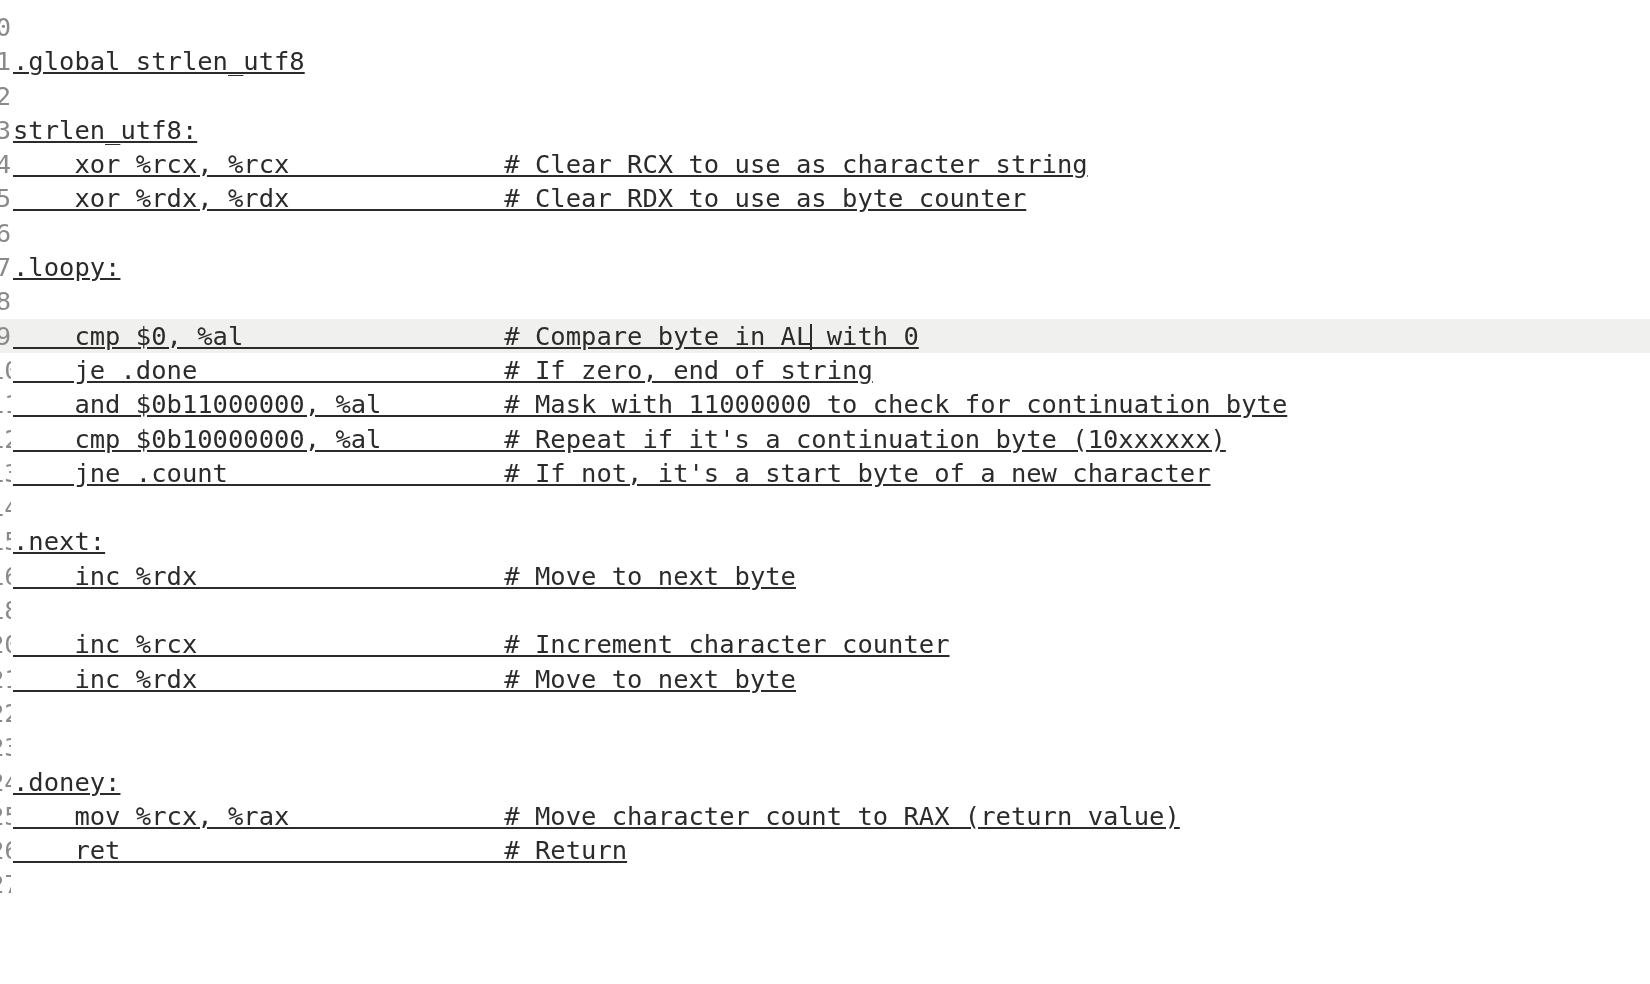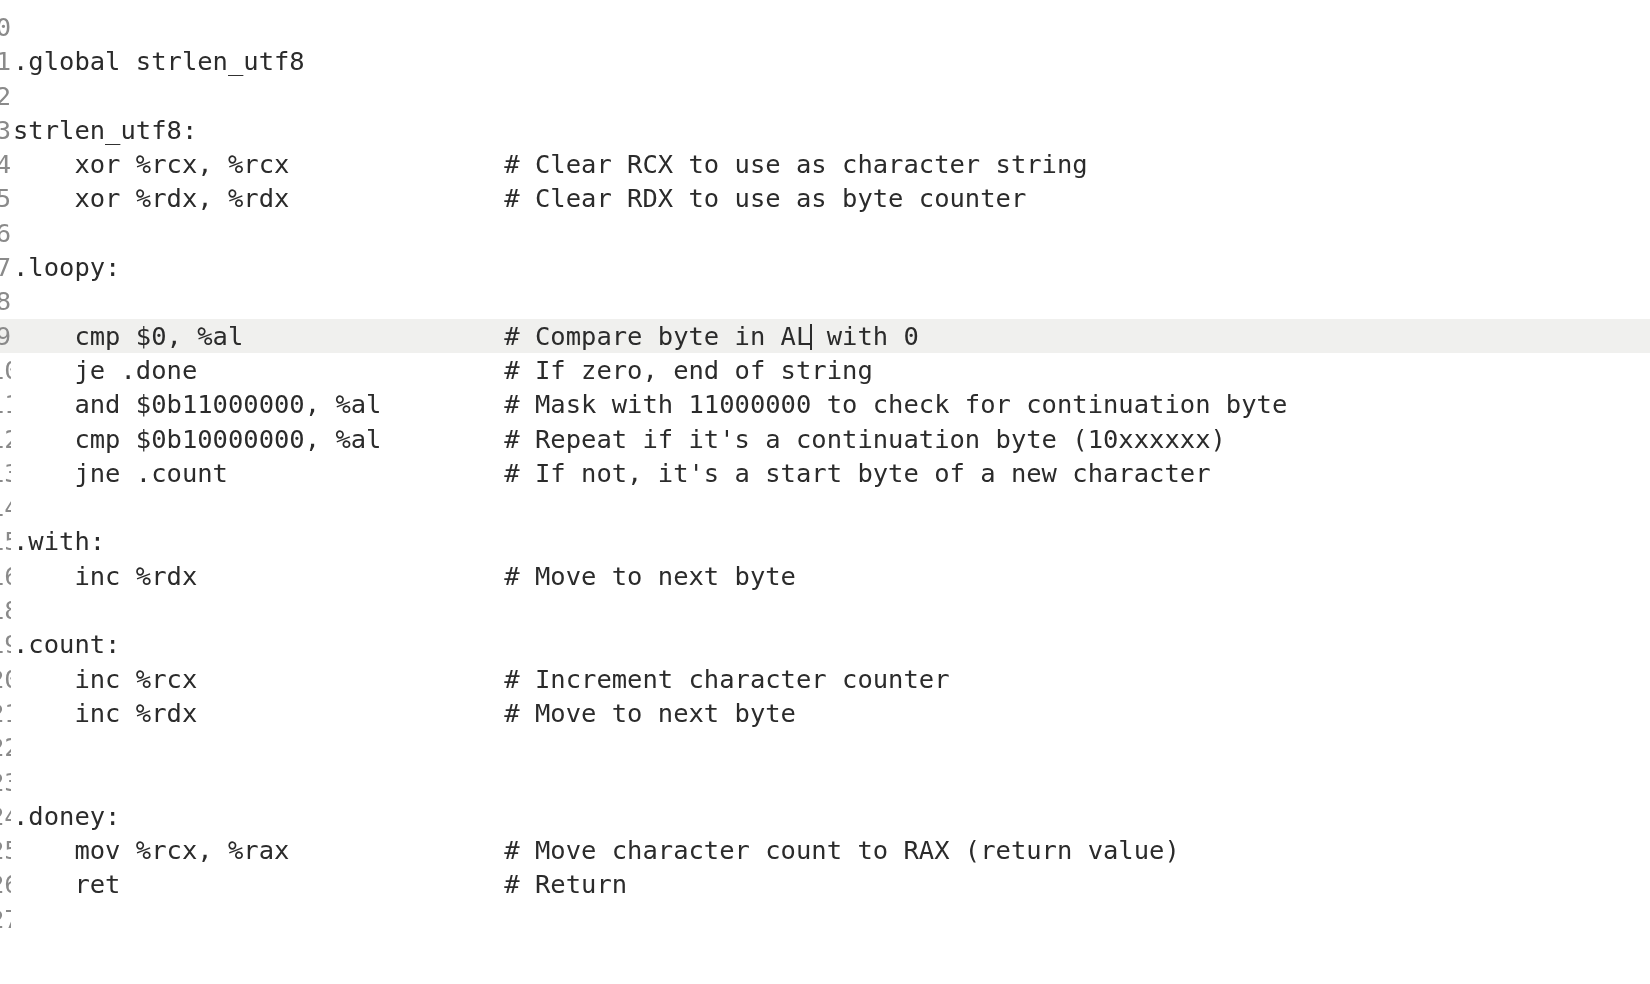--- a/index.html
+++ b/index.html
@@ -52,20 +52,21 @@
     color: #8a8a8a;
     white-space: pre;
     overflow: hidden;
   }
 
   .line-text {
     position: absolute;
     left: 13px;
     top: 0;
     white-space: pre;
+    text-decoration: underline;
   }
 
   
   .caret {
     display: inline-block;
     width: 0;
     border-left: 2px solid #2b2b2b;
     height: 26px;
     vertical-align: -5px;
     margin: 0 -1px;
@@ -83,24 +84,23 @@
     <div class="code-line"><span class="gutter-num">5</span><span class="line-text">    xor %rdx, %rdx              # Clear RDX to use as byte counter</span></div>
     <div class="code-line"><span class="gutter-num">6</span><span class="line-text"></span></div>
     <div class="code-line"><span class="gutter-num">7</span><span class="line-text">.loopy:</span></div>
     <div class="code-line"><span class="gutter-num">8</span></div>
     <div class="code-line is-current"><span class="gutter-num">9</span><span class="line-text"><span>    cmp $0, %al                 # Compare byte in AL</span><span class="caret"></span><span> with 0</span></span></div>
     <div class="code-line"><span class="gutter-num">10</span><span class="line-text">    je .done                    # If zero, end of string</span></div>
     <div class="code-line"><span class="gutter-num">11</span><span class="line-text">    and $0b11000000, %al        # Mask with 11000000 to check for continuation byte</span></div>
     <div class="code-line"><span class="gutter-num">12</span><span class="line-text">    cmp $0b10000000, %al        # Repeat if it's a continuation byte (10xxxxxx)</span></div>
     <div class="code-line"><span class="gutter-num">13</span><span class="line-text">    jne .count                  # If not, it's a start byte of a new character</span></div>
     <div class="code-line"><span class="gutter-num">14</span><span class="line-text"></span></div>
-    <div class="code-line"><span class="gutter-num">15</span><span class="line-text">.with:</span></div>
+    <div class="code-line"><span class="gutter-num">15</span><span class="line-text">.next:</span></div>
     <div class="code-line"><span class="gutter-num">16</span><span class="line-text">    inc %rdx                    # Move to next byte</span></div>
     <div class="code-line"><span class="gutter-num">18</span><span class="line-text"></span></div>
-    <div class="code-line"><span class="gutter-num">19</span><span class="line-text">.count:</span></div>
     <div class="code-line"><span class="gutter-num">20</span><span class="line-text">    inc %rcx                    # Increment character counter</span></div>
     <div class="code-line"><span class="gutter-num">21</span><span class="line-text">    inc %rdx                    # Move to next byte</span></div>
     <div class="code-line"><span class="gutter-num">22</span></div>
     <div class="code-line"><span class="gutter-num">23</span><span class="line-text"></span></div>
     <div class="code-line"><span class="gutter-num">24</span><span class="line-text">.doney:</span></div>
     <div class="code-line"><span class="gutter-num">25</span><span class="line-text">    mov %rcx, %rax              # Move character count to RAX (return value)</span></div>
     <div class="code-line"><span class="gutter-num">26</span><span class="line-text">    ret                         # Return</span></div>
     <div class="code-line"><span class="gutter-num">27</span><span class="line-text"></span></div>
   </div>
 

